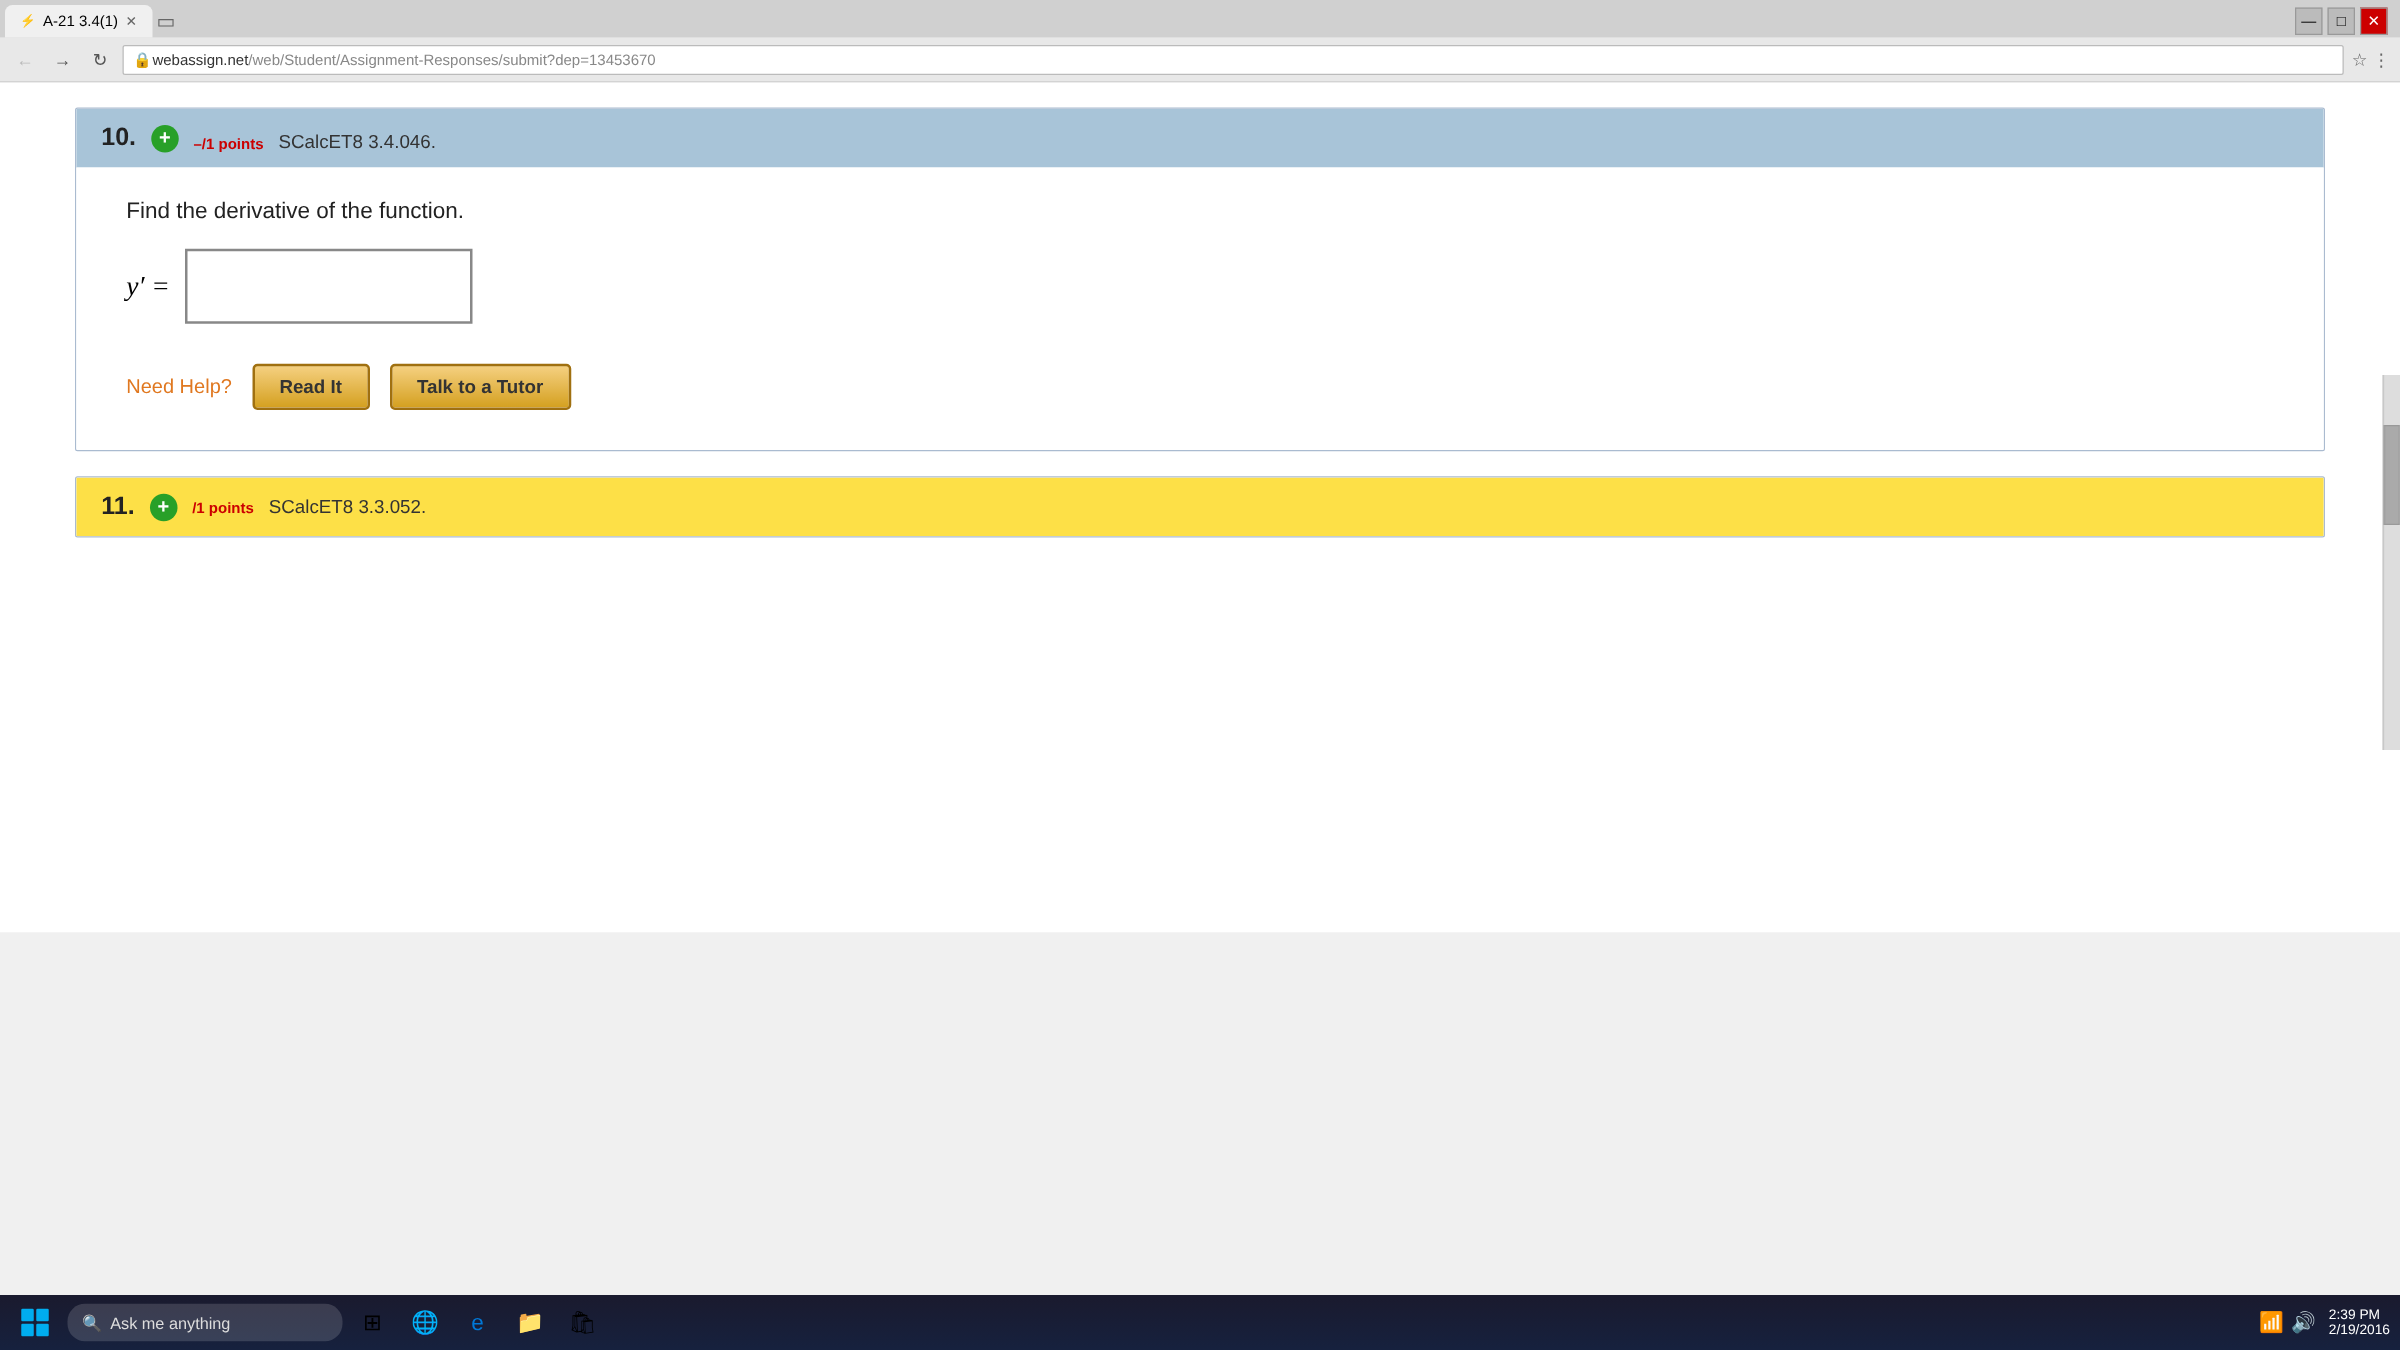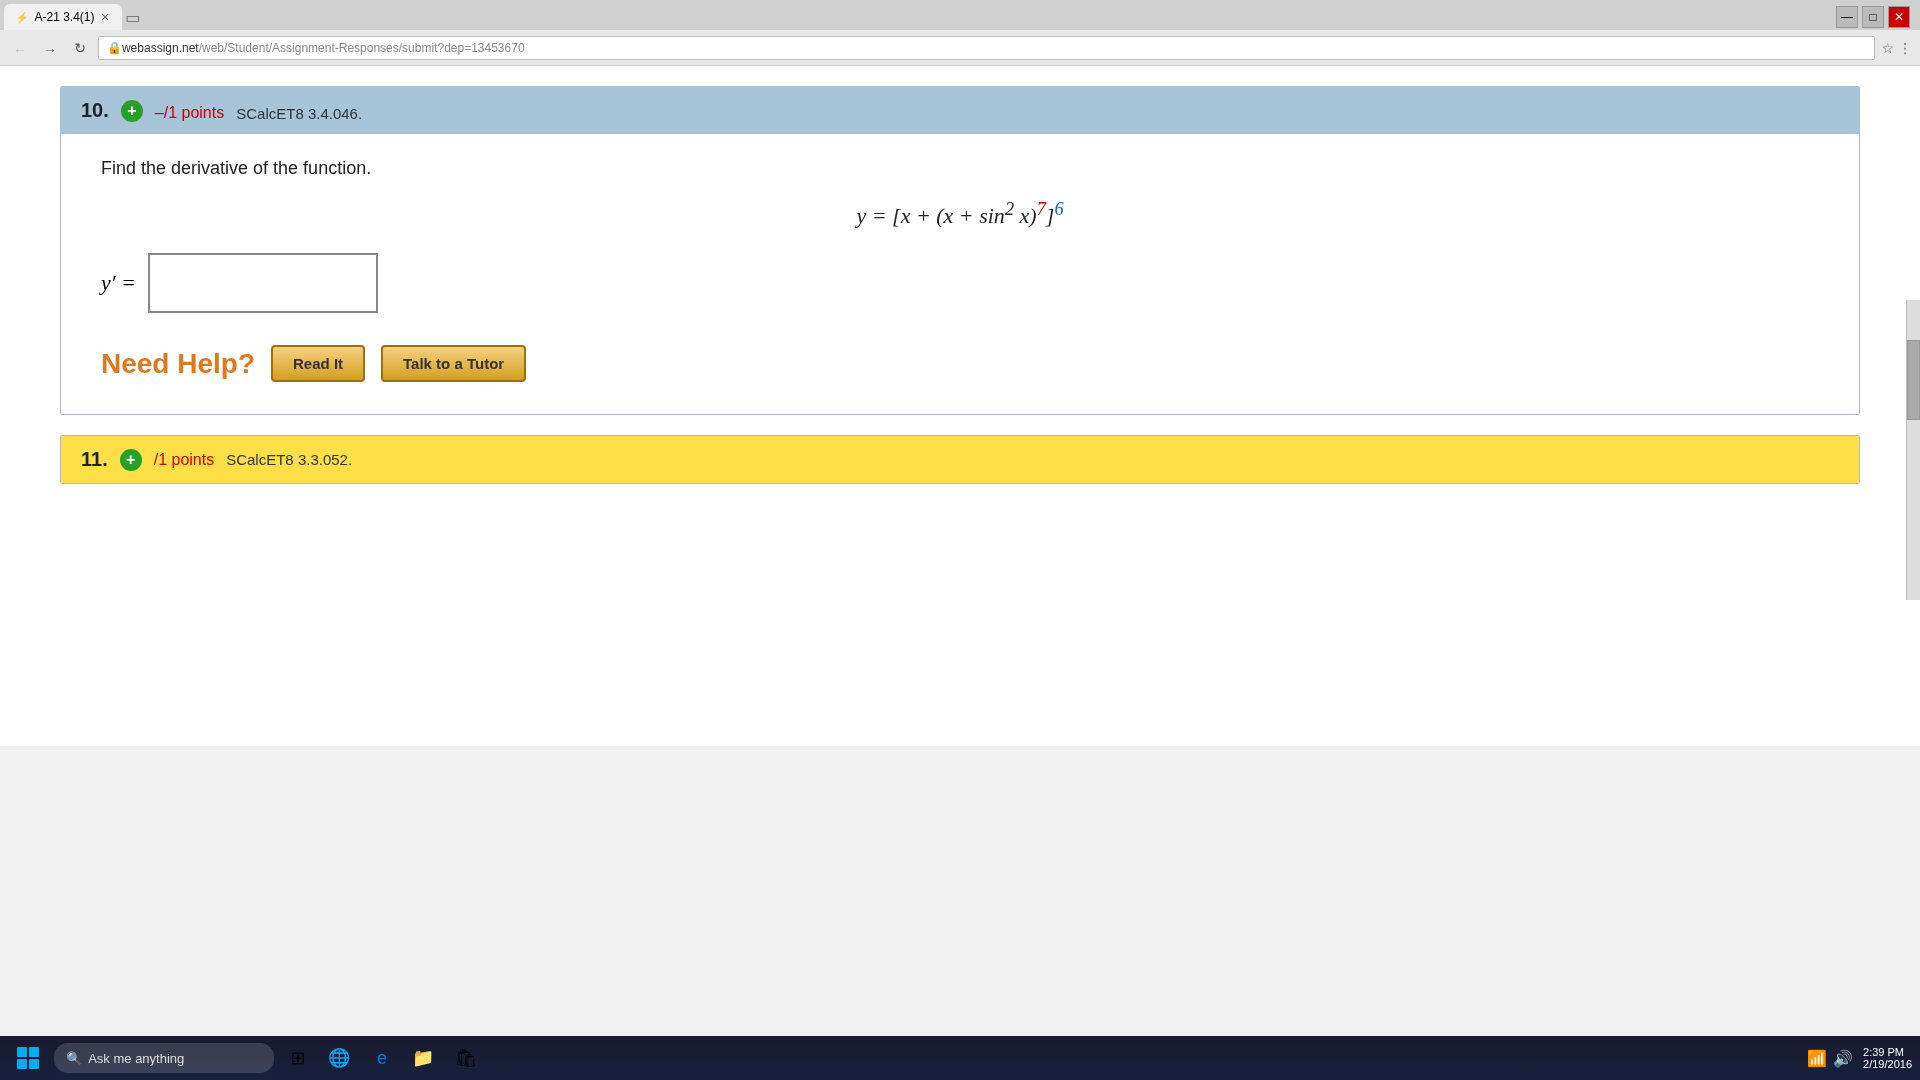--- a/index.html
+++ b/index.html
@@ -170,22 +170,22 @@
       align-items: center;
       justify-content: center;
       color: white;
       font-size: 16px;
       font-weight: bold;
       flex-shrink: 0;
     }
 
     .points-text {
       color: #c00;
-      font-weight: normal;
-      font-size: 16px;
+      font-weight: bold;
+      font-size: 12px;
     }
 
     .problem-id {
       color: #333;
       font-size: 15px;
     }
 
     .question-body {
       background: white;
       padding: 24px 40px 32px 40px;
@@ -226,22 +226,22 @@
     }
 
     .help-row {
       display: flex;
       align-items: center;
       gap: 16px;
       margin-top: 8px;
     }
 
     .need-help-text {
-      font-size: 28px;
-      font-weight: bold;
+      font-size: 16px;
+      font-weight: normal;
       color: #e07820;
       font-family: Arial, sans-serif;
       text-align: right;
     }
 
     .help-btn {
       padding: 8px 20px;
       background: linear-gradient(to bottom, #f5d080, #d4a020);
       border: 2px solid #a07010;
       border-radius: 4px;
@@ -430,23 +430,20 @@
     <div class="question-header">
       <span class="question-number">10.</span>
       <div class="add-icon">+</div>
       <span class="points-text">–/1 points</span>
       <span class="problem-id">SCalcET8 3.4.046.</span>
     </div>
 
     <div class="question-body">
       <p class="problem-statement">Find the derivative of the function.</p>
 
-      <div class="math-formula">
-        <i>y</i> = [<i>x</i> + (<i>x</i> + sin<sup>2</sup> <i>x</i>)<sup class="red">7</sup>]<sup class="blue">6</sup>
-      </div>
 
       <div class="answer-row">
         <span>y′ =</span>
         <input class="answer-input" type="text" style="">
       </div>
 
       <div class="help-row">
         <span class="need-help-text">Need Help?</span>
         <button class="help-btn">Read It</button>
         <button class="help-btn">Talk to a Tutor</button>

